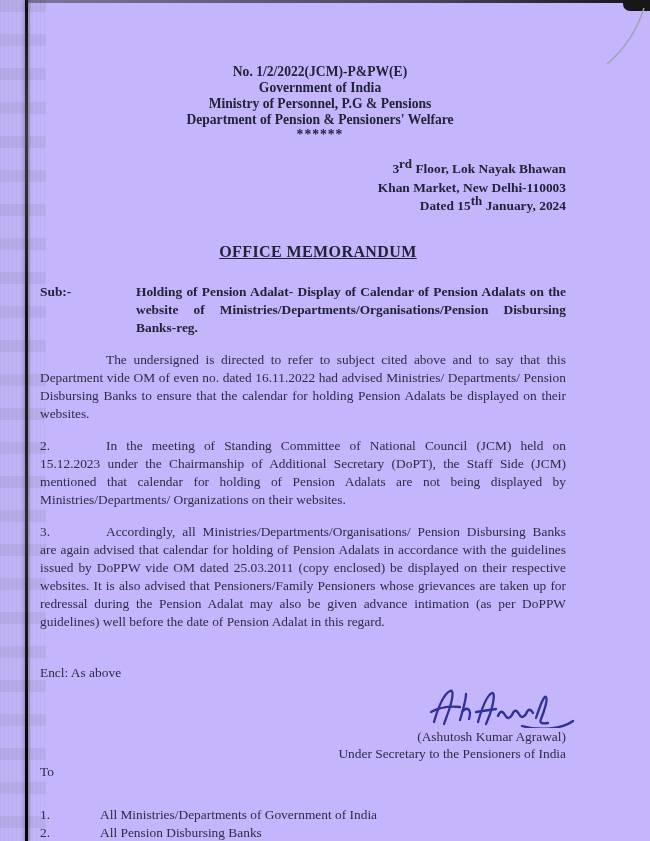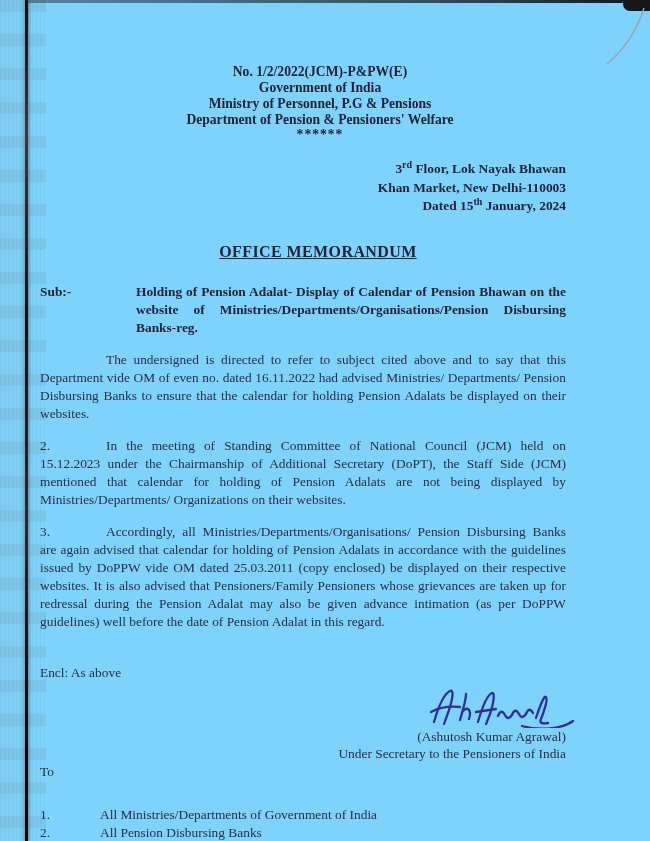--- a/index.html
+++ b/index.html
@@ -1,18 +1,18 @@
 <!DOCTYPE html>
 <html><head>
 <meta charset="utf-8">
 <style>
   html,body { margin:0; padding:0; background:#e8e8e6; }
   .page {
     width:650px; height:841px; position:relative; margin:0 auto;
-    background:#7dd3fc;
+    background:#c4b5fd;
     overflow:hidden;
     font-family:"Liberation Serif","DejaVu Serif",serif;
     color:#2d2d44;
   }
   
   .scan-top-edge {
     position:absolute; top:0; left:26px; right:0; height:3px;
     background:linear-gradient(90deg, rgba(40,40,48,.45), rgba(30,30,36,.75) 65%, #141418);
   }
   .scan-corner-tr {
@@ -32,21 +32,21 @@
     position:absolute; left:25px; top:0; bottom:0; width:3px;
     background:linear-gradient(180deg,#0d0d10,#3a3a40 16%,#121215 38%,#2a2a30 62%,#0a0a0c 86%,#000);
     box-shadow:2px 0 2px rgba(70,70,78,.35), -2px 0 3px rgba(70,70,78,.30);
   }
   
   .doc { position:relative; padding:64px 84px 0 40px; font-size:13.4px; line-height:18px; }
   .hdr { text-align:center; transform:translateX(17px); font-weight:bold; color:#232338;
          font-size:13.6px; line-height:16px; }
   .hdr-stars { letter-spacing:1px; line-height:13px; }
   .addr { margin-top:19px; text-align:right; font-weight:bold; color:#232338; line-height:18.5px; }
-  sup { font-size:10px; line-height:0; }
+  sup { font-size:13px; line-height:0; }
   .om-title { margin-top:27px; text-align:center; transform:translateX(15px); }
   .om-title span { font-weight:bold; text-decoration:underline; letter-spacing:.4px; font-size:16px; color:#232338; }
   .sub { display:flex; margin-top:21px; font-weight:bold; color:#232338;gap:30px; }
   .sub-label { flex:0 0 66px; }
   .sub-text { text-align:justify; }
   .para { margin:14px 0 0 0; text-align:justify; }
   .para-num { display:inline-block; width:66px; }
   .encl { margin-top:33px; }
   .sig-block { margin-top:4px; text-align:right; line-height:17.5px; }
   .sig-svg { display:block; margin:0 -10px 0 auto; }
@@ -83,21 +83,21 @@
       <div>Khan Market, New Delhi-110003</div>
       <div><span>Dated 15</span><sup>th</sup><span> January, 2024</span></div>
     </div>
 
     <div class="om-title">
       <span>OFFICE MEMORANDUM</span>
     </div>
 
     <div class="sub">
       <div class="sub-label">Sub:-</div>
-      <div class="sub-text">Holding of Pension Adalat- Display of Calendar of Pension Bhawan on the website of Ministries/Departments/Organisations/Pension Disbursing Banks-reg.</div>
+      <div class="sub-text">Holding of Pension Adalat- Display of Calendar of Pension Adalats on the website of Ministries/Departments/Organisations/Pension Disbursing Banks-reg.</div>
     </div>
 
     <p class="para"><span class="para-num"></span><span>The undersigned is directed to refer to subject cited above and to say that this Department vide OM of even no. dated 16.11.2022 had advised Ministries/ Departments/ Pension Disbursing Banks to ensure that the calendar for holding Pension Adalats be displayed on their websites.</span></p>
     <p class="para"><span class="para-num">2.</span><span>In the meeting of Standing Committee of National Council (JCM) held on 15.12.2023 under the Chairmanship of Additional Secretary (DoPT), the Staff Side (JCM) mentioned that calendar for holding of Pension Adalats are not being displayed by Ministries/Departments/ Organizations on their websites.</span></p>
     <p class="para"><span class="para-num">3.</span><span>Accordingly, all Ministries/Departments/Organisations/ Pension Disbursing Banks are again advised that calendar for holding of Pension Adalats in accordance with the guidelines issued by DoPPW vide OM dated 25.03.2011 (copy enclosed) be displayed on their respective websites. It is also advised that Pensioners/Family Pensioners whose grievances are taken up for redressal during the Pension Adalat may also be given advance intimation (as per DoPPW guidelines) well before the date of Pension Adalat in this regard.</span></p>
 
     <div class="encl">Encl: As above</div>
 
     <div class="sig-block">
       <svg class="sig-svg" width="152" height="42" viewBox="0 0 152 42">

